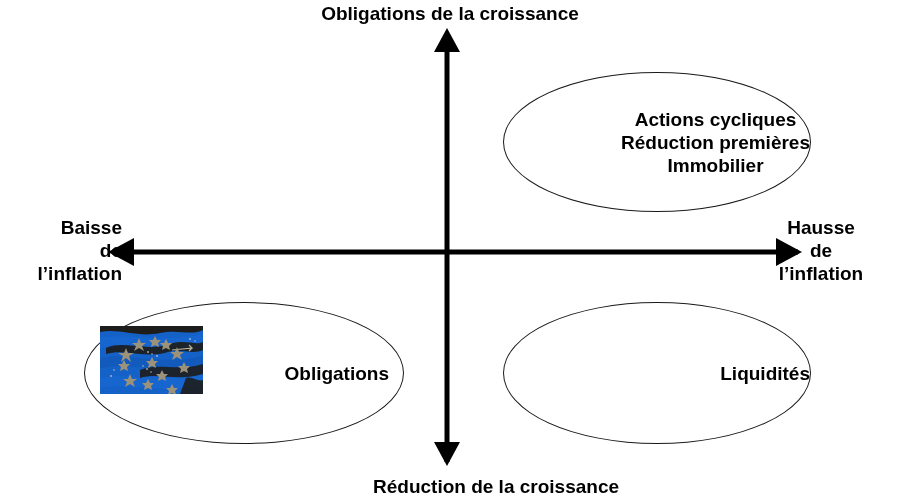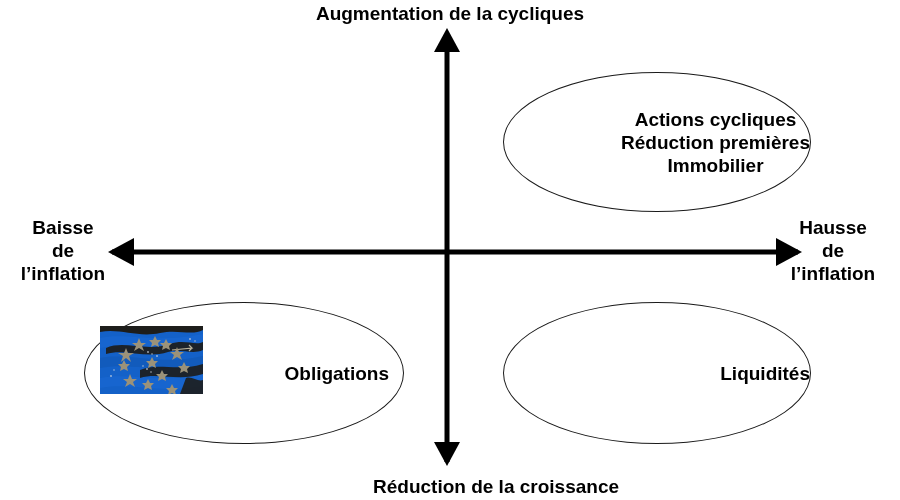--- a/index.html
+++ b/index.html
@@ -35,23 +35,24 @@
     bottom: 2px;
     left: 0;
     width: 900px;
     text-align: center;
     margin-left: 46px;
   }
   #label-left {
     left: 4px;
     top: 216px;
     width: 118px;
+    text-align: right;
   }
   #label-right {
-    right: 8px;
+    right: 20px;
     top: 216px;
     width: 118px;
   }
   .axes-svg {
     position: absolute;
     left: 0;
     top: 0;
   }
   .ellipse {
     position: absolute;
@@ -101,21 +102,21 @@
 
     <polygon points="447,28 434,52 460,52" fill="#000000"></polygon>
 
     <polygon points="447,466 434,442 460,442" fill="#000000"></polygon>
 
     <polygon points="108,252 134,238 134,266" fill="#000000"></polygon>
 
     <polygon points="802,252 776,238 776,266" fill="#000000"></polygon>
   </svg>
 
-  <div class="axis-label" id="label-top">Augmentation de la cycliques</div>
+  <div class="axis-label" id="label-top">Obligations de la croissance</div>
 
   <div class="axis-label" id="label-bottom">Réduction de la croissance</div>
 
   <div class="axis-label" id="label-left">
     <div>Baisse</div>
     <div>de</div>
     <div>l’inflation</div>
   </div>
 
   <div class="axis-label" id="label-right">

